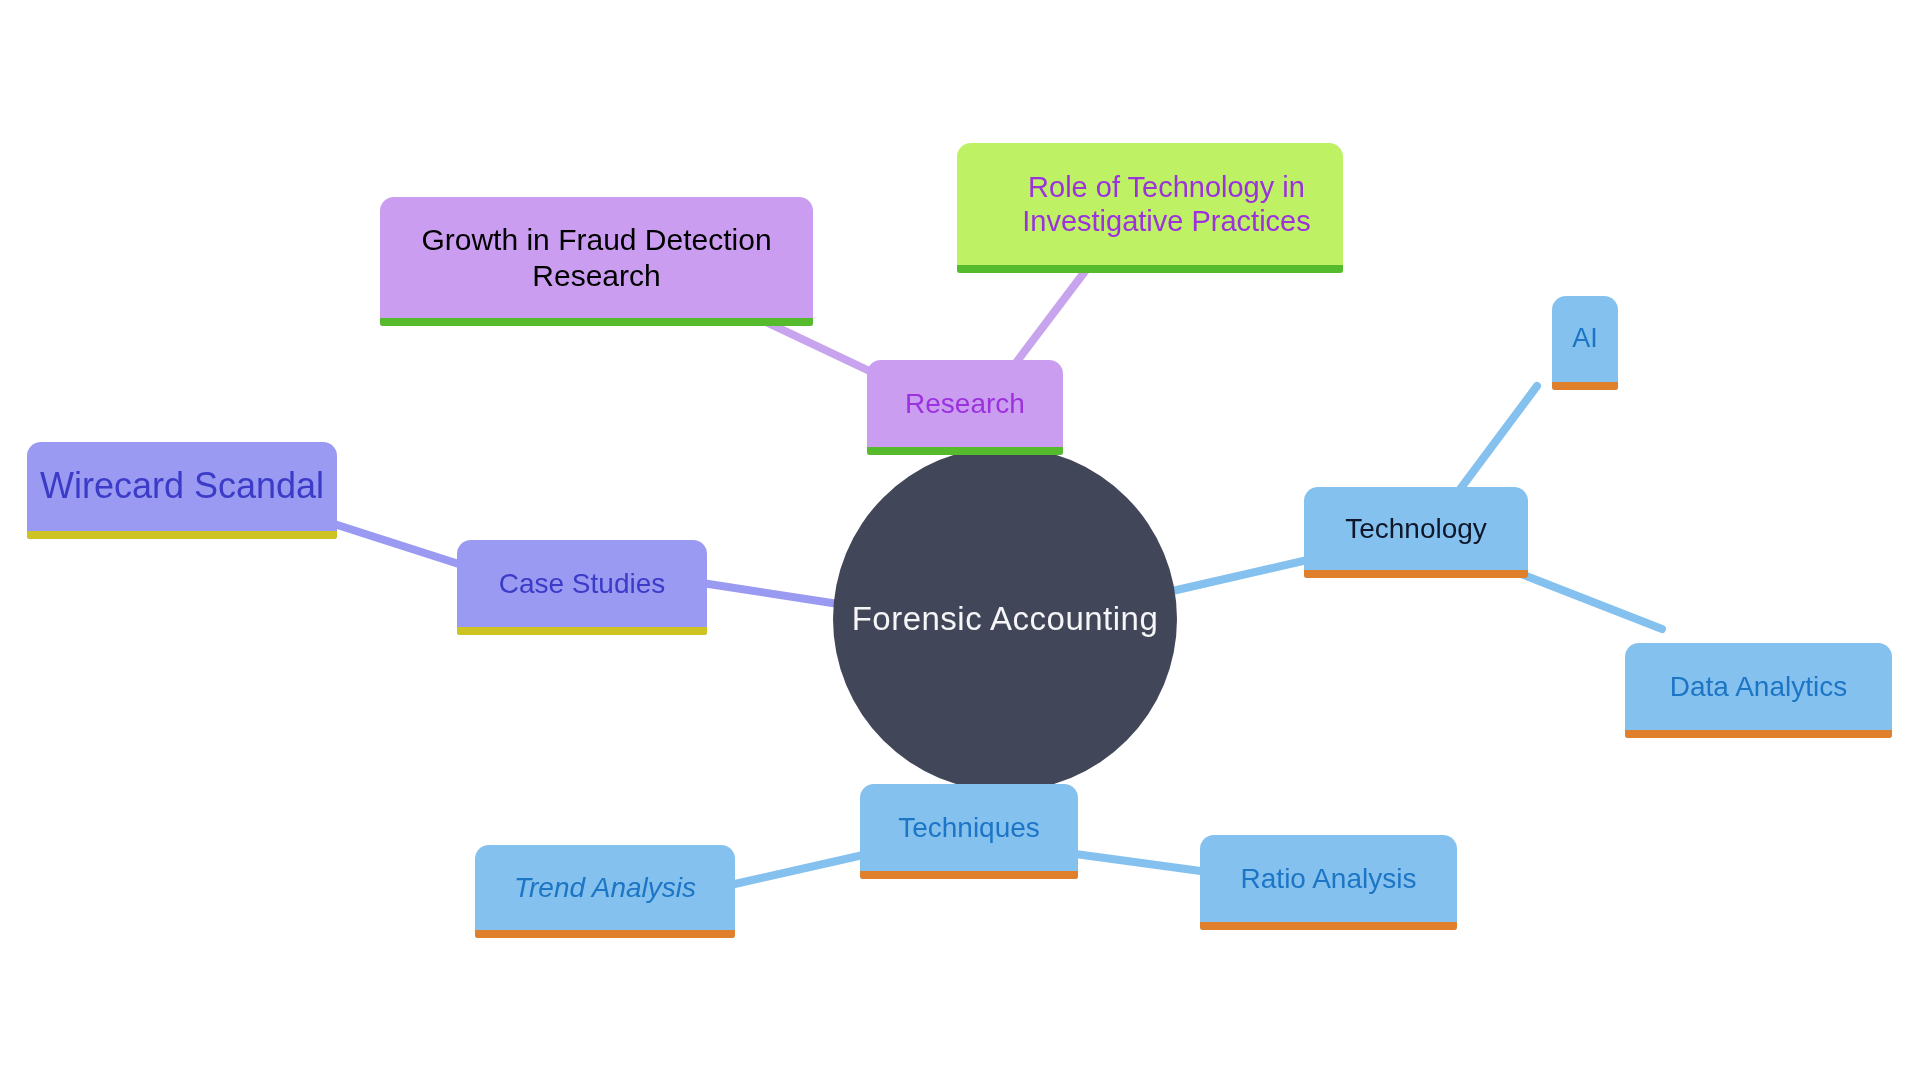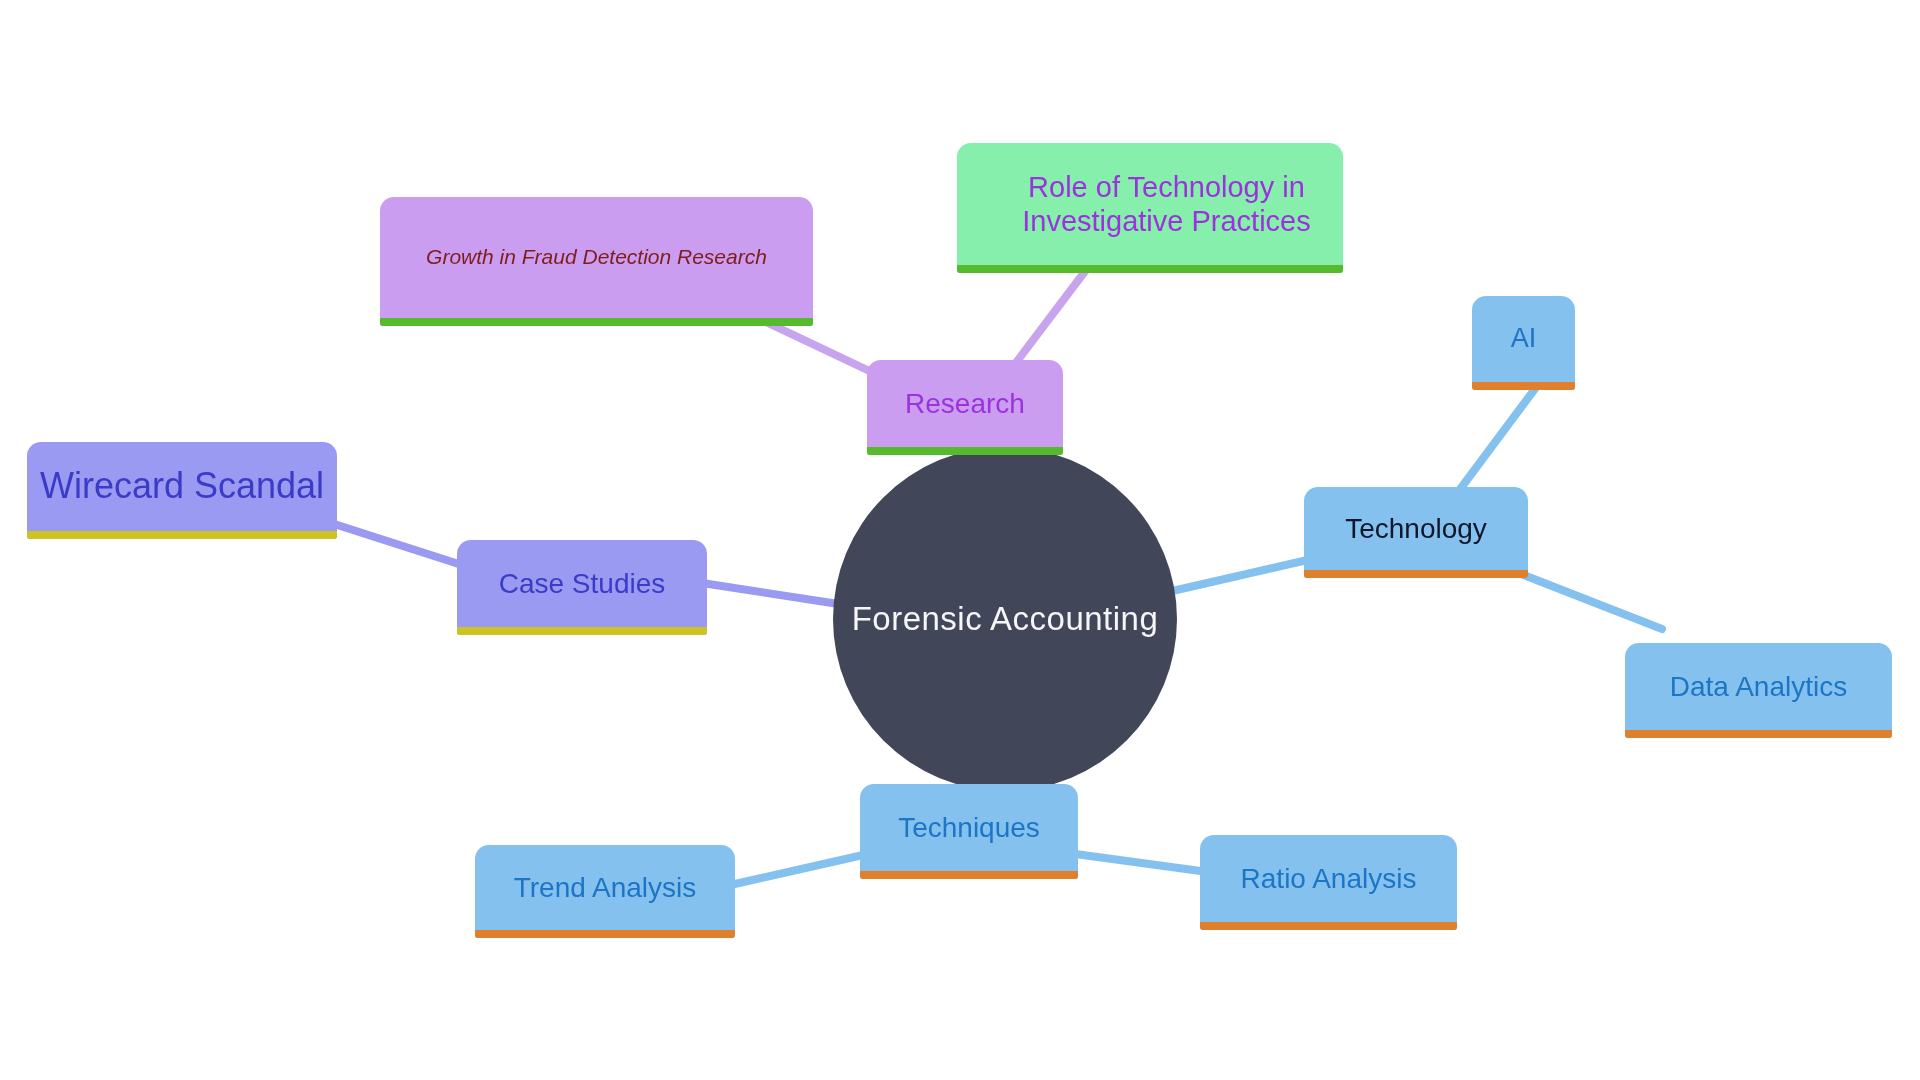--- a/index.html
+++ b/index.html
@@ -74,57 +74,57 @@
       <line x1="1458" y1="492" x2="1537" y2="386" stroke="#85c1ee" stroke-width="8" stroke-linecap="round"></line>
       <line x1="1516" y1="572" x2="1662" y2="629" stroke="#85c1ee" stroke-width="8" stroke-linecap="round"></line>
       <line x1="872" y1="853" x2="726" y2="886" stroke="#85c1ee" stroke-width="8" stroke-linecap="round"></line>
       <line x1="1068" y1="853" x2="1208" y2="872" stroke="#85c1ee" stroke-width="8" stroke-linecap="round"></line>
     </svg>
   <div id="central-node" class="central-node" style="left: 833px; top: 447px; width: 344px; height: 344px; background: rgb(65, 70, 89); color: rgb(246, 246, 249);">
     <span class="central-label">Forensic Accounting</span>
   </div>
   <div id="nodes">
       <div class="node" style="left: 380px; top: 197px; width: 433px; height: 129px; background: rgb(202, 157, 240);">
-        <span class="node-label" style="color: #7f1d1d; font-size: 21px; font-style: italic;">Growth in Fraud Detection Research</span>
+        <span class="node-label" style="color: #000000; font-size: 30px;">Growth in Fraud Detection Research</span>
         <div class="node-underline" style="background: rgb(85, 187, 45);"></div>
       </div>
-      <div class="node" style="left: 957px; top: 143px; width: 386px; height: 130px; background: #86efac; padding-left: 33px;">
+      <div class="node" style="left: 957px; top: 143px; width: 386px; height: 130px; background: #bef264; padding-left: 33px;">
         <span class="node-label" style="color: rgb(155, 50, 221); font-size: 29px;">Role of Technology in Investigative Practices</span>
         <div class="node-underline" style="background: rgb(85, 187, 45);"></div>
       </div>
       <div class="node" style="left: 867px; top: 360px; width: 196px; height: 95px; background: rgb(202, 157, 240);">
         <span class="node-label" style="color: rgb(155, 50, 221); font-size: 28px;">Research</span>
         <div class="node-underline" style="background: rgb(85, 187, 45);"></div>
       </div>
       <div class="node" style="left: 27px; top: 442px; width: 310px; height: 97px; background: rgb(154, 154, 242);">
         <span class="node-label" style="color: rgb(59, 59, 200); font-size: 36px;">Wirecard Scandal</span>
         <div class="node-underline" style="background: rgb(205, 195, 34);"></div>
       </div>
       <div class="node" style="left: 457px; top: 540px; width: 250px; height: 95px; background: rgb(154, 154, 242);">
         <span class="node-label" style="color: rgb(59, 59, 200); font-size: 28px;">Case Studies</span>
         <div class="node-underline" style="background: rgb(205, 195, 34);"></div>
       </div>
       <div class="node" style="left: 1304px; top: 487px; width: 224px; height: 91px; background: rgb(133, 193, 238);">
         <span class="node-label" style="color: #0f172a; font-size: 28px;">Technology</span>
         <div class="node-underline" style="background: rgb(224, 128, 44);"></div>
       </div>
-      <div class="node" style="left: 1472px; top: 296px; width: 103px; height: 94px; background: rgb(133, 193, 238);">
+      <div class="node" style="left: 1552px; top: 296px; width: 66px; height: 94px; background: rgb(133, 193, 238);">
         <span class="node-label" style="color: rgb(28, 117, 197); font-size: 27px;">AI</span>
         <div class="node-underline" style="background: rgb(224, 128, 44);"></div>
       </div>
       <div class="node" style="left: 1625px; top: 615px; width: 267px; height: 95px; background: rgb(133, 193, 238); margin-top: 28px;">
         <span class="node-label" style="color: rgb(28, 117, 197); font-size: 28px;">Data Analytics</span>
         <div class="node-underline" style="background: rgb(224, 128, 44);"></div>
       </div>
       <div class="node" style="left: 860px; top: 784px; width: 218px; height: 95px; background: rgb(133, 193, 238);">
         <span class="node-label" style="color: rgb(28, 117, 197); font-size: 28px;">Techniques</span>
         <div class="node-underline" style="background: rgb(224, 128, 44);"></div>
       </div>
       <div class="node" style="left: 475px; top: 845px; width: 260px; height: 93px; background: rgb(133, 193, 238);">
-        <span class="node-label" style="color: rgb(28, 117, 197); font-size: 28px;">Trend Analysis</span>
+        <span class="node-label" style="color: rgb(28, 117, 197); font-size: 28px; font-style: italic;">Trend Analysis</span>
         <div class="node-underline" style="background: rgb(224, 128, 44);"></div>
       </div>
       <div class="node" style="left: 1200px; top: 835px; width: 257px; height: 95px; background: rgb(133, 193, 238);">
         <span class="node-label" style="color: rgb(28, 117, 197); font-size: 28px;">Ratio Analysis</span>
         <div class="node-underline" style="background: rgb(224, 128, 44);"></div>
       </div>
     </div>
 </div>
 
 </body></html>

